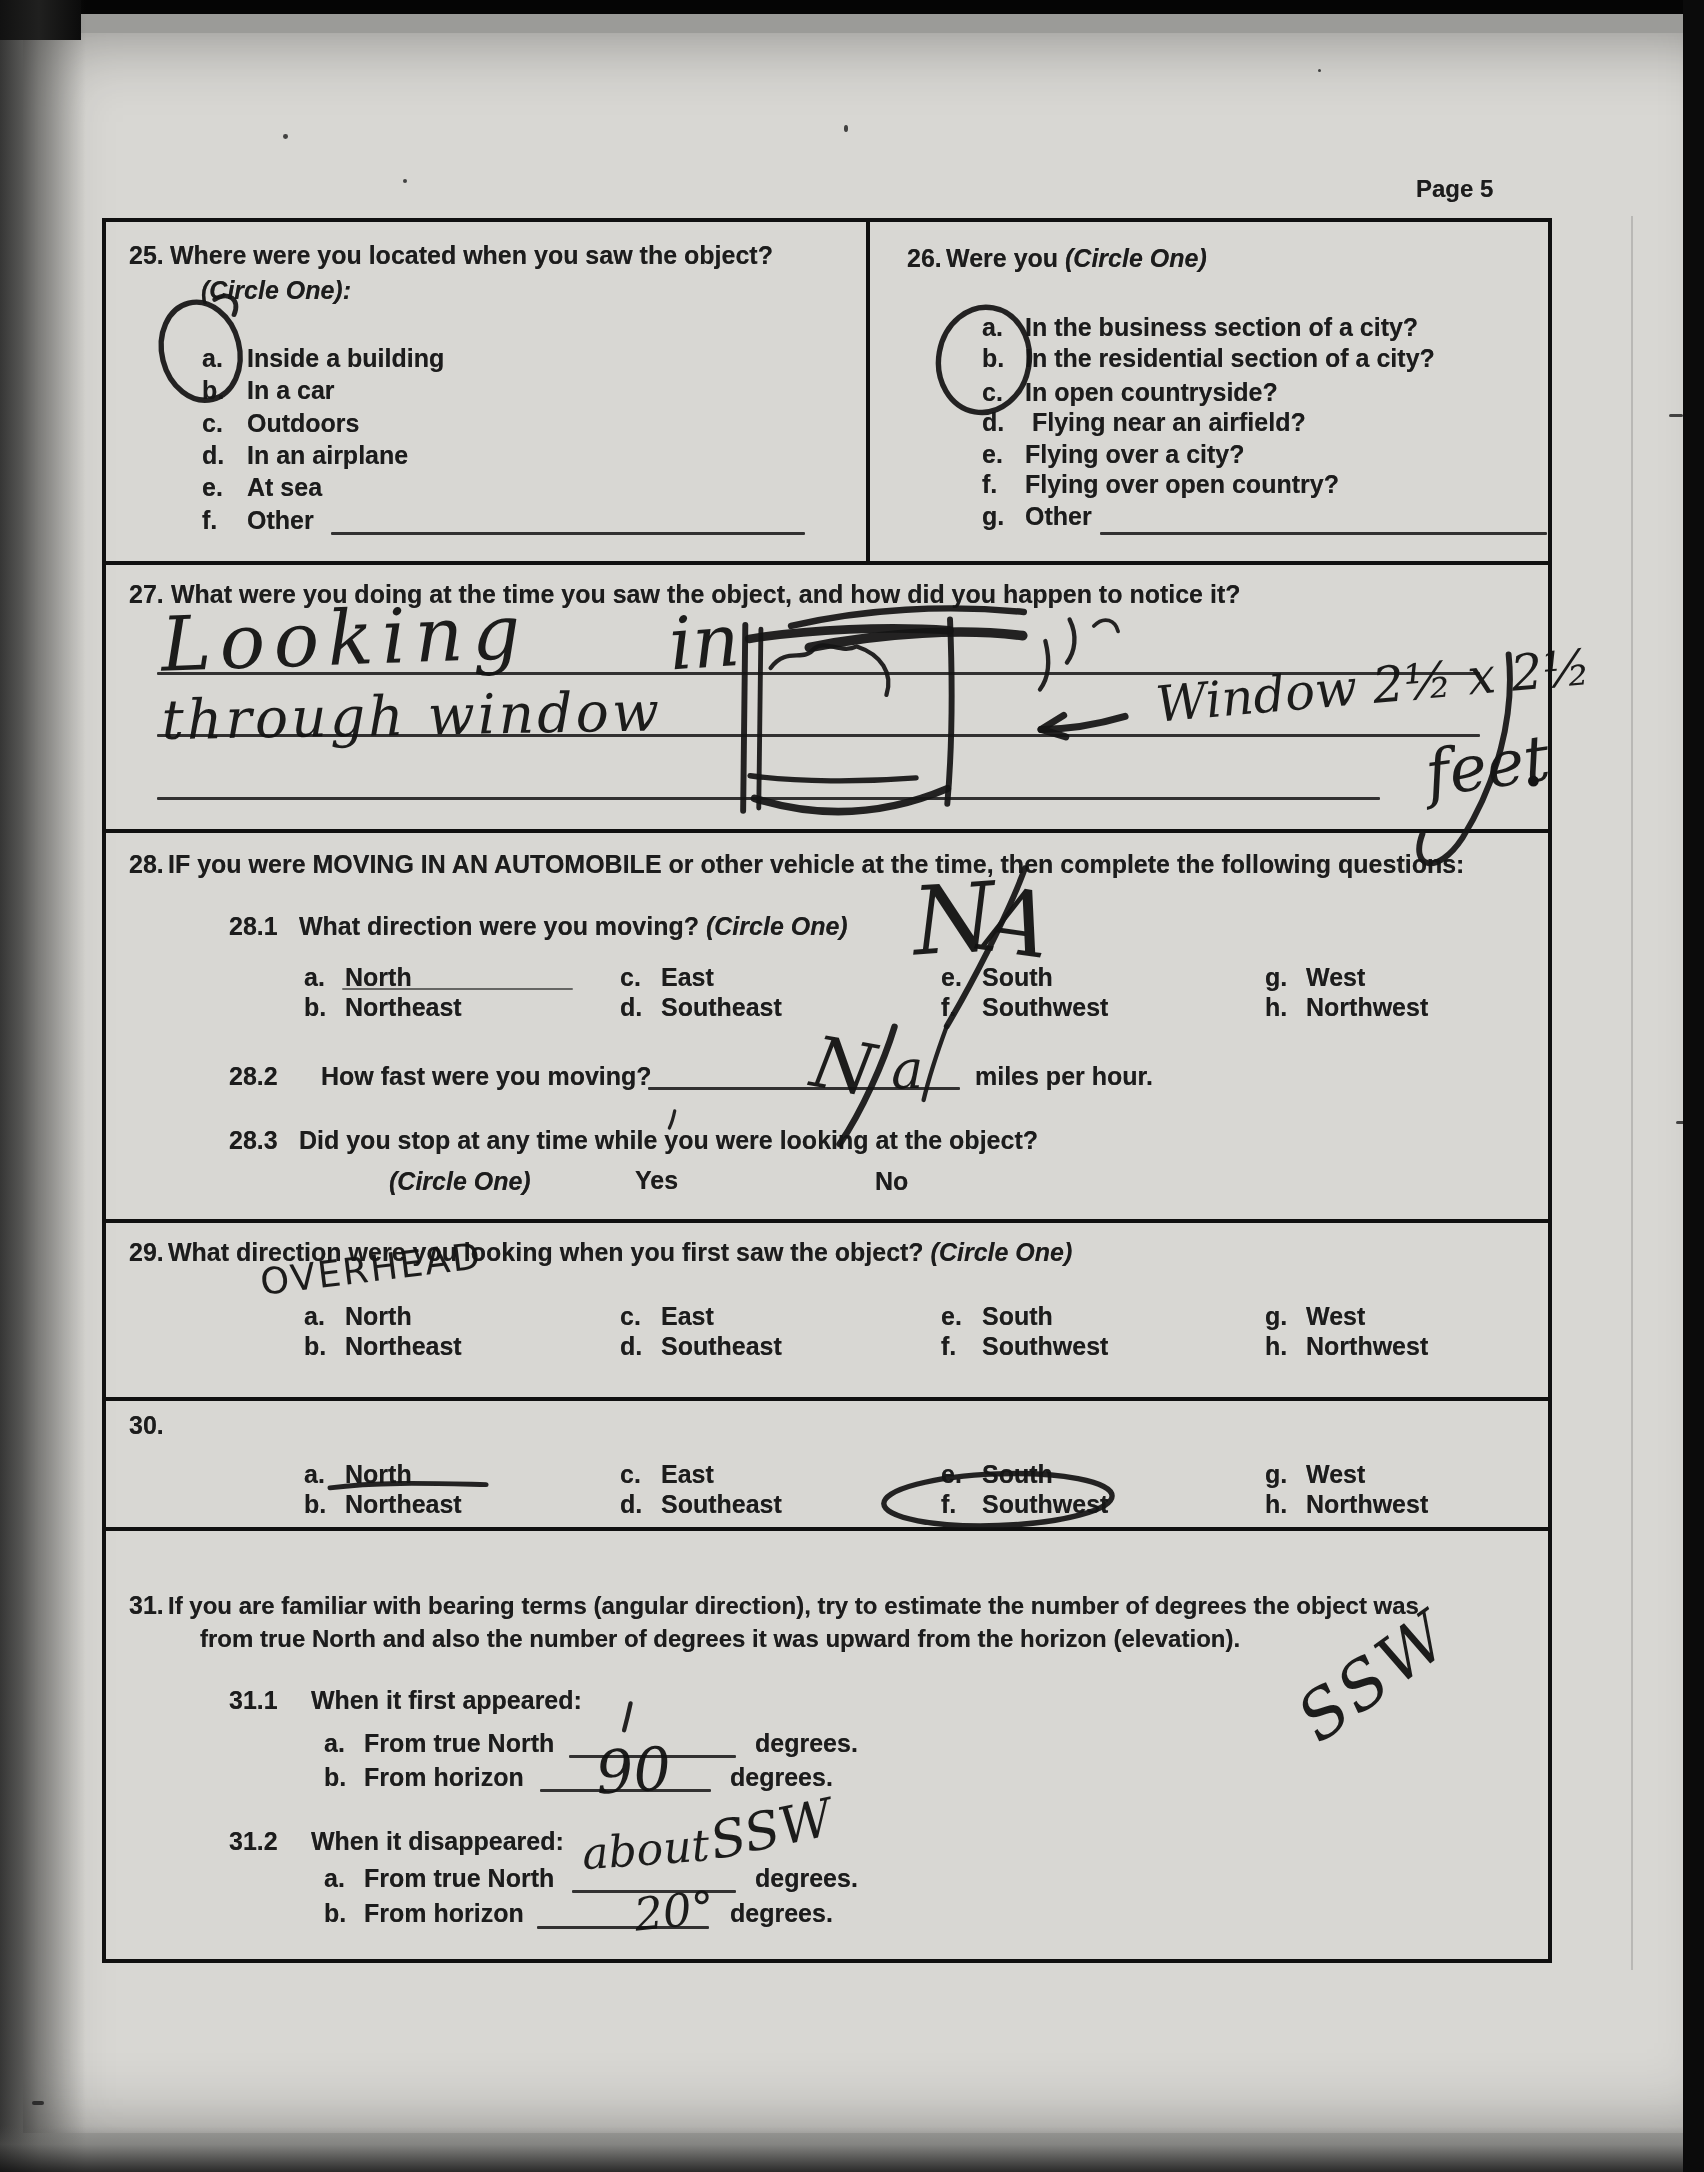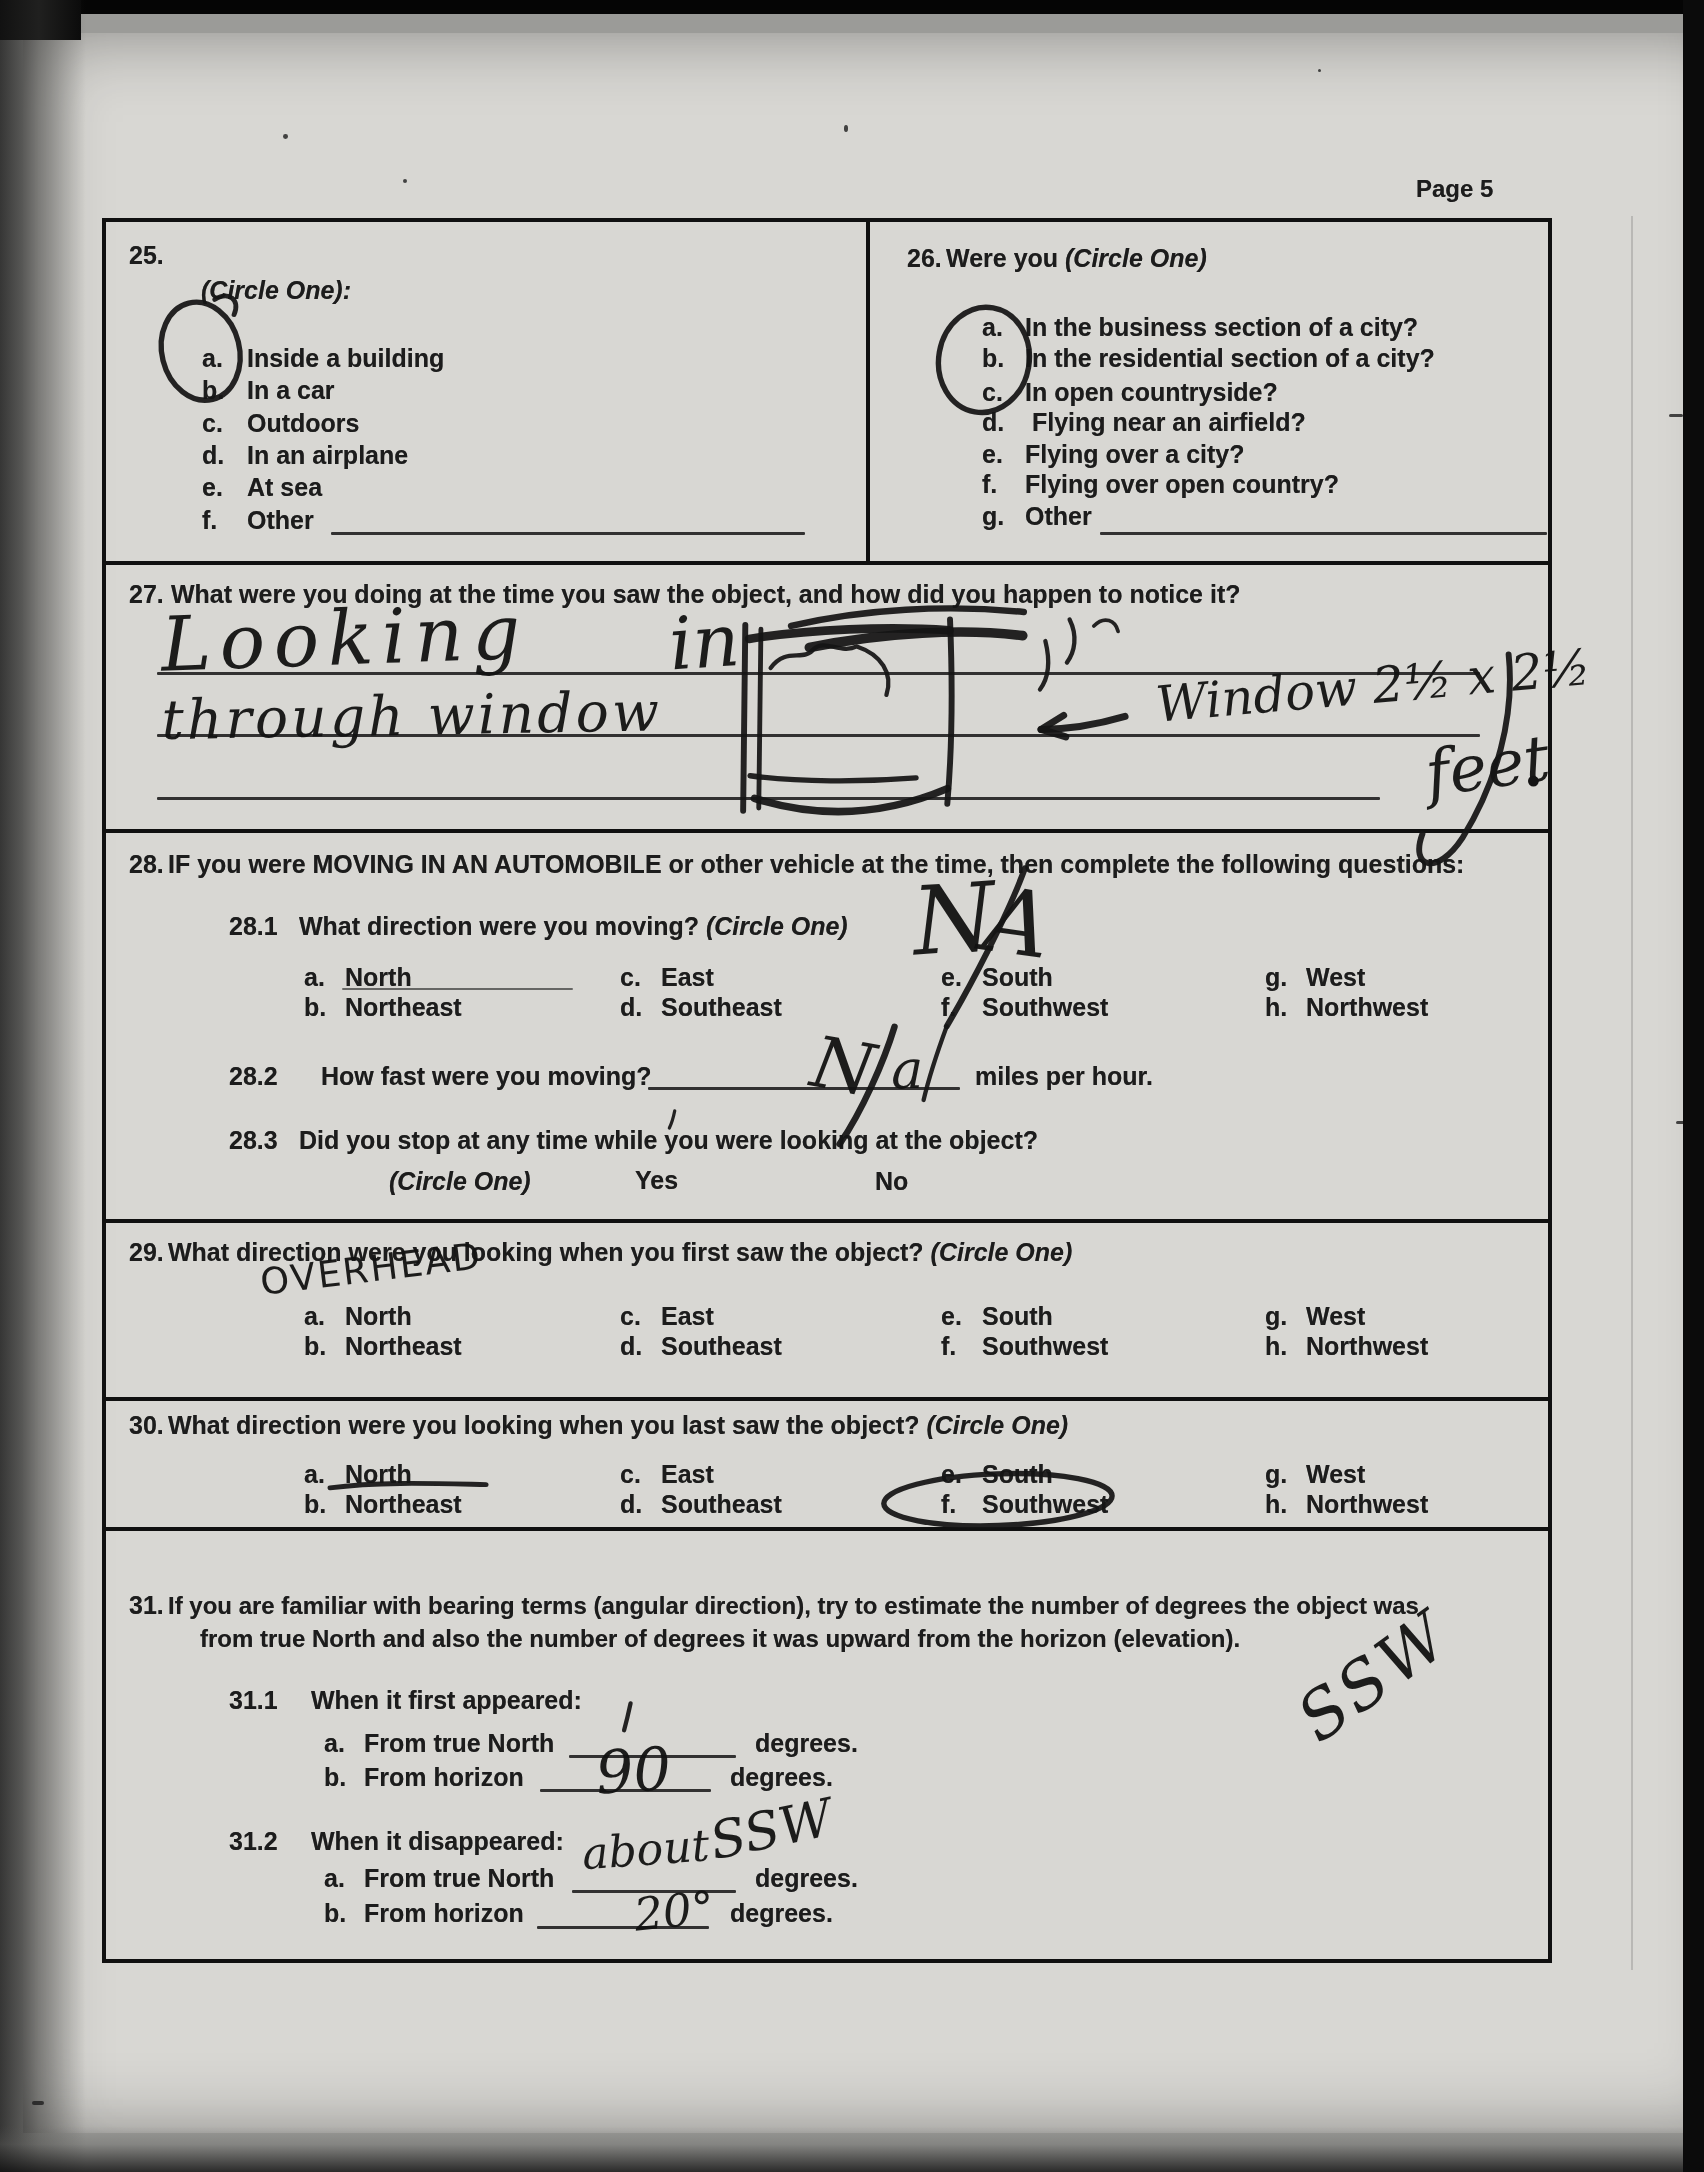--- a/index.html
+++ b/index.html
@@ -68,20 +68,21 @@
 
   <div class="tbl">
     <div class="hdiv" style="top:339px;"></div>
     <div class="hdiv" style="top:607px;"></div>
     <div class="hdiv" style="top:997px;"></div>
     <div class="hdiv" style="top:1175px;"></div>
     <div class="hdiv" style="top:1305px;"></div>
     <div class="vdiv"></div>
 
     <span class="print" style="left:23px;top:20.5px;">25.</span>
+    <span class="print" style="left:64px;top:20.5px;">Where were you located when you saw the object?</span>
     <span class="print it" style="left:95px;top:56px;">(Circle One):</span>
     <div class="list" style="left:96px;top:124px;">
       <span class="print" style="top:0;">a.</span>
       <span class="print lbl" style="top:0;">Inside a building</span>
       <span class="print" style="top:32px;">b.</span>
       <span class="print lbl" style="top:32px;">In a car</span>
       <span class="print" style="top:65px;">c.</span>
       <span class="print lbl" style="top:65px;">Outdoors</span>
       <span class="print" style="top:97px;">d.</span>
       <span class="print lbl" style="top:97px;">In an airplane</span>
@@ -166,21 +167,20 @@
       <span class="print t3">South</span>
       <span class="print l3 r2">f.</span>
       <span class="print t3 r2">Southwest</span>
       <span class="print l4">g.</span>
       <span class="print t4">West</span>
       <span class="print l4 r2">h.</span>
       <span class="print t4 r2">Northwest</span>
     </div>
 
     <span class="print" style="left:23px;top:1191px;">30.</span>
-    <div class="print" style="left:62px;top:1191px;"><span>What direction were you looking when you last saw the object? </span><span class="it">(Circle One)</span></div>
     <div class="dirs" style="top:1240px;">
       <span class="print l1">a.</span>
       <span class="print t1">North</span>
       <span class="print l1 r2">b.</span>
       <span class="print t1 r2">Northeast</span>
       <span class="print l2">c.</span>
       <span class="print t2">East</span>
       <span class="print l2 r2">d.</span>
       <span class="print t2 r2">Southeast</span>
       <span class="print l3">e.</span>

